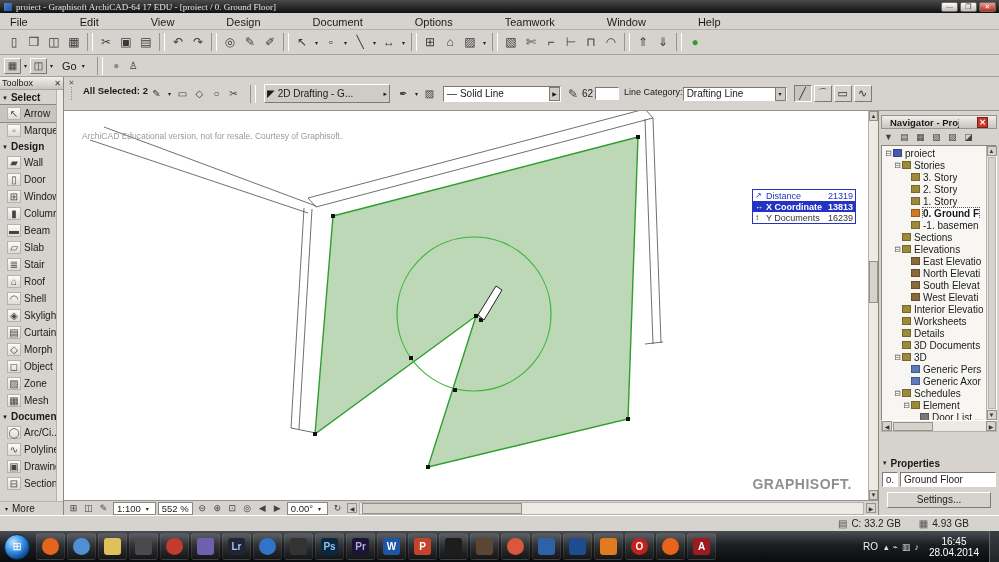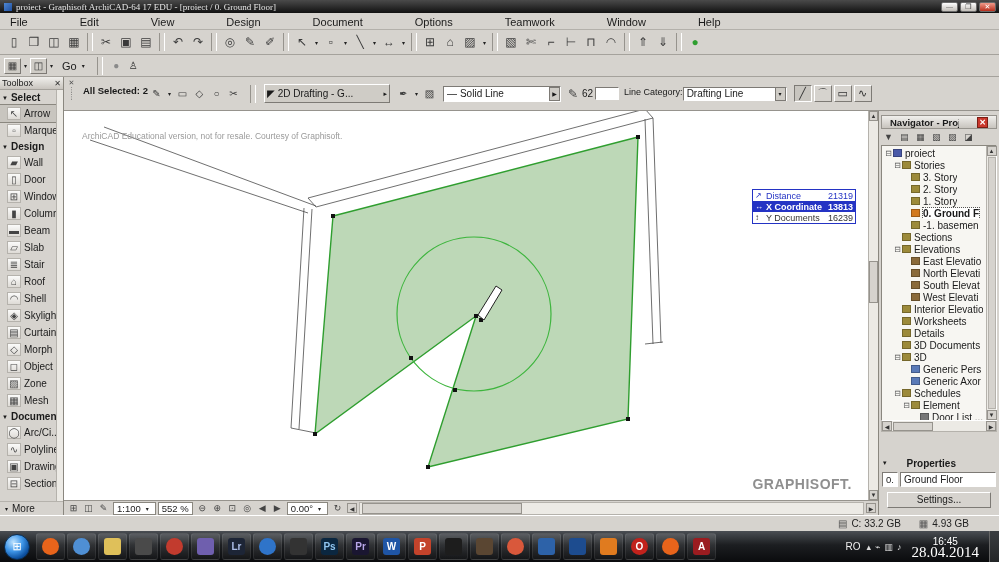--- a/index.html
+++ b/index.html
@@ -93,21 +93,21 @@
 .tree-exp{width:9px;font-size:8px;text-align:center;color:#555;flex:none;}
 .tree-icon{width:9px;height:8px;margin:0 3px 0 0;flex:none;border:1px solid rgba(0,0,0,.25);}
 .tree-label{overflow:hidden;}
 .tree-row.sel .tree-label{font-weight:bold;background:#fff;outline:1px dotted #555;}
 #nav-vscroll{width:10px;background:#eceae5;border-left:1px solid #b5b2ac;display:flex;flex-direction:column;align-items:center;justify-content:space-between;}
 #nav-vthumb{width:8px;flex:1;margin:1px 0;background:#d6d3ce;border:1px solid #b5b2ac;}
 #nav-hscroll{height:11px;background:#eceae5;border:1px solid #b5b2ac;border-top:none;display:flex;align-items:center;}
 #nav-hthumb{width:40px;height:9px;background:#d6d3ce;border:1px solid #96938d;margin-left:1px;}
 #nav-hspacer{flex:1;}
 #props{margin-top:24px;}
-#props-header{display:flex;align-items:center;gap:20px;font-size:10px;font-weight:bold;height:14px;padding-left:2px;}
+#props-header{display:flex;align-items:center;gap:4px;font-size:10px;font-weight:bold;height:14px;padding-left:2px;}
 #props-header .tri{font-size:7px;font-weight:normal;}
 #props-row{display:flex;gap:2px;margin:2px 1px;}
 #props-index{width:16px;height:15px;font-size:9.5px;text-align:center;line-height:13px;}
 #props-name{flex:1;height:15px;font-size:10px;padding:1px 3px;white-space:nowrap;overflow:hidden;}
 #props-settings{display:block;margin:5px auto 0;width:104px;height:16px;font-size:10px;text-align:center;line-height:14px;}
 
 #statusbar{position:absolute;left:0;top:515px;width:999px;height:16px;background:#d6d3ce;border-top:1px solid #fff;display:flex;align-items:center;justify-content:flex-end;gap:18px;padding-right:30px;font-size:10px;color:#222;}
 .sb-item{display:flex;align-items:center;gap:4px;}
 .sb-icon{font-size:10px;color:#555;}
 
@@ -115,21 +115,21 @@
 #start-orb{width:26px;height:26px;border-radius:50%;background:radial-gradient(circle at 35% 30%,#bfe3ff,#3f96e8 40%,#0c4f9e 72%,#063468);display:flex;align-items:center;justify-content:center;color:#fff;font-size:11px;margin-right:5px;border:1px solid #0a2d52;flex:none;}
 #task-icons{display:flex;align-items:center;height:100%;}
 .task-icon{width:29px;height:27px;margin:0 1px;border-radius:3px;display:flex;align-items:center;justify-content:center;background:linear-gradient(rgba(255,255,255,.14),rgba(255,255,255,.03));border:1px solid rgba(255,255,255,.08);}
 .ti-inner{width:17px;height:17px;display:flex;align-items:center;justify-content:center;font-size:10px;font-weight:bold;border-radius:3px;}
 .ti-inner.circle{border-radius:50%;}
 #tray{margin-left:auto;display:flex;align-items:center;gap:6px;color:#eee;}
 #tray-lang{font-size:10px;}
 #tray-icons{display:flex;gap:4px;}
 .tray-icon{font-size:9px;color:#ddd;}
 #clock{display:flex;flex-direction:column;align-items:center;font-size:10px;line-height:11px;color:#fff;padding:0 4px;}
-#clock-date{font-size:15px;font-family:Liberation Serif, serif;}
+#clock-date{font-size:10px;}
 #show-desktop{width:10px;height:31px;border-left:1px solid #666;background:linear-gradient(#3a3d40,#232527);flex:none;}
 </style>
 </head>
 <body>
 
 <div id="app">
 
   <div id="titlebar">
     <span id="title-icon"></span>
     <span id="window-title">proiect - Graphisoft ArchiCAD-64 17 EDU - [proiect / 0. Ground Floor]</span>

